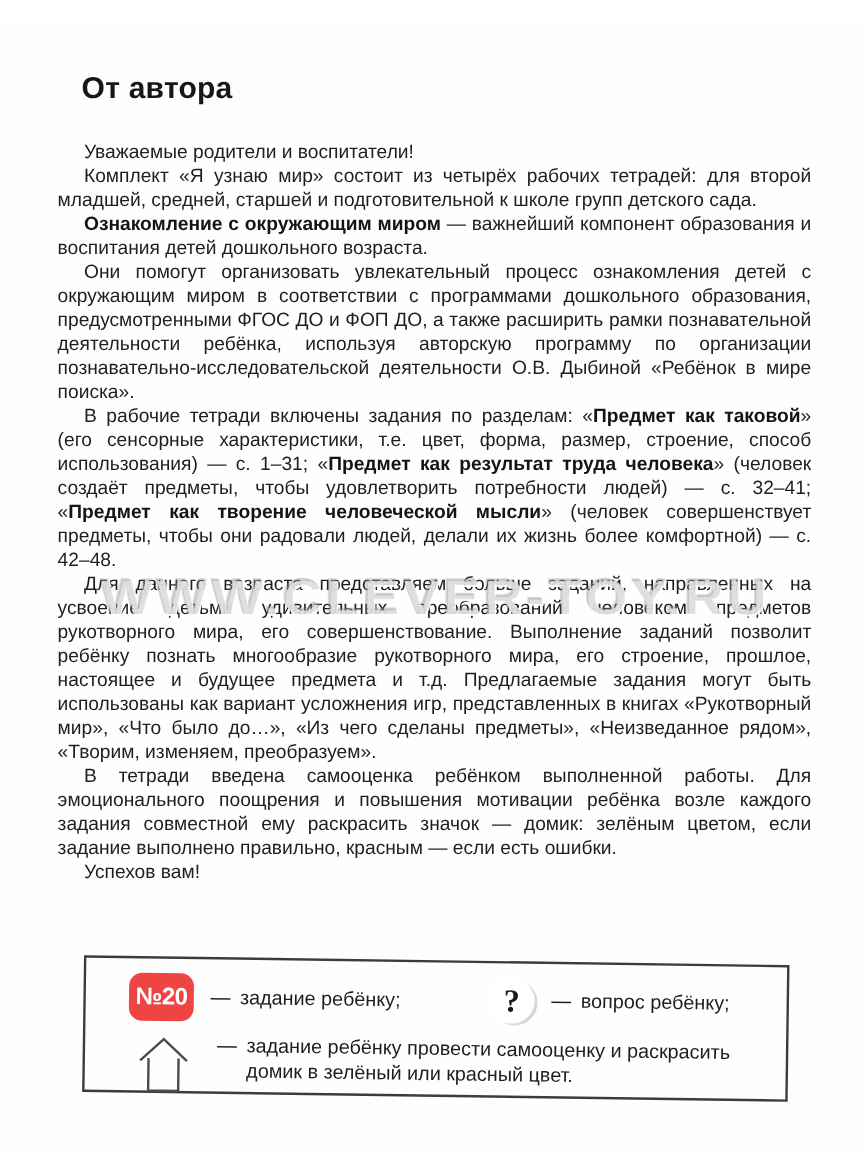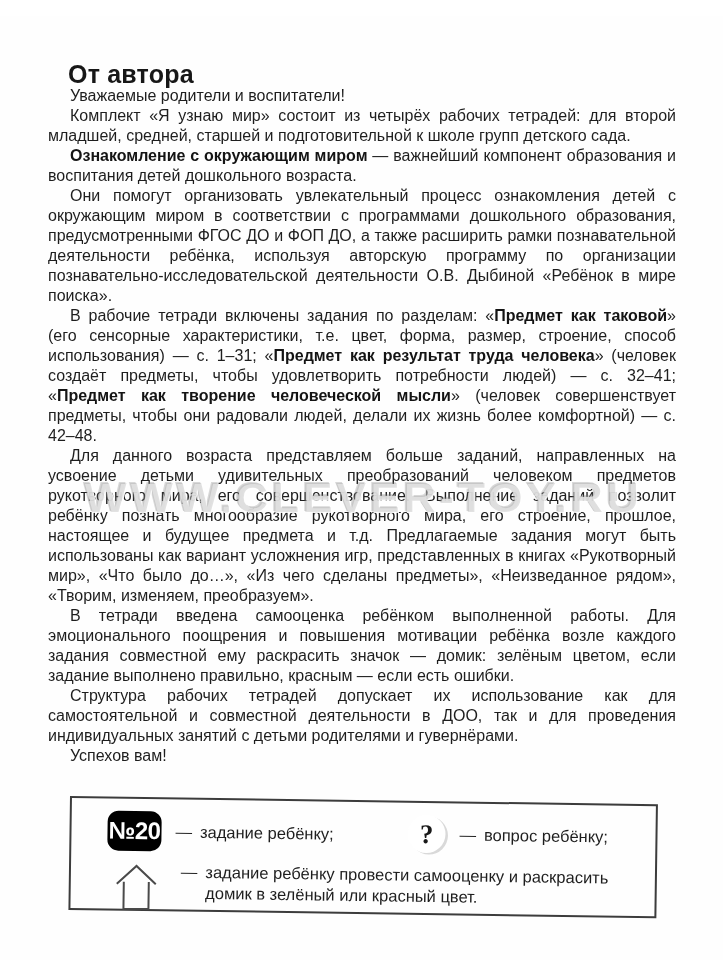--- a/index.html
+++ b/index.html
@@ -18,21 +18,21 @@
     top: 44px;
     left: 68px;
     margin: 0;
     font-size: 25px;
     font-weight: bold;
     letter-spacing: 0.2px;
     color: #171717;
   }
   .body-text {
     position: absolute;
-    top: 70px;
+    top: 102px;
     left: 48px;
     width: 628px;
   }
   .body-text p {
     margin: 0;
     font-size: 16px;
     line-height: 20px;
     text-align: justify;
     text-indent: 22px;
     color: #1e1e1e;
@@ -72,24 +72,24 @@
   .legend-row { display: flex; align-items: flex-start; }
   .legend-row.first { margin-top: 2px; }
   .legend-item { display: flex; align-items: center; }
   .legend-item.task { flex: 0 0 300px; }
   .badge {
     display: inline-flex;
     align-items: center;
     justify-content: center;
     width: 54px;
     height: 40px;
-    background: #000000;
+    background: #ef4444;
     color: #ffffff;
     border-radius: 11px;
-    font-size: 24px;
+    font-size: 20px;
     font-weight: bold;
     letter-spacing: -0.5px;
   }
   .q-circle {
     display: inline-flex;
     align-items: center;
     justify-content: center;
     width: 38px;
     height: 38px;
     border-radius: 50%;
@@ -115,21 +115,20 @@
   <h1 class="page-title">От автора</h1>
 
   <div class="body-text">
       <p><span>Уважаемые родители и воспитатели!</span></p>
       <p><span>Комплект «Я узнаю мир» состоит из четырёх рабочих тетрадей: для второй младшей, средней, старшей и подготовительной к школе групп детского сада.</span></p>
       <p><b>Ознакомление с окружающим миром</b><span> — важнейший компонент образования и воспитания детей дошкольного возраста.</span></p>
       <p><span>Они помогут организовать увлекательный процесс ознакомления детей с окружающим миром в соответствии с программами дошкольного образования, предусмотренными ФГОС ДО и ФОП ДО, а также расширить рамки познавательной деятельности ребёнка, используя авторскую программу по организации познавательно-исследовательской деятельности О.В. Дыбиной «Ребёнок в мире поиска».</span></p>
       <p><span>В рабочие тетради включены задания по разделам: «</span><b>Предмет как таковой</b><span>» (его сенсорные характеристики, т.е. цвет, форма, размер, строение, способ использования) — с. 1–31; «</span><b>Предмет как результат труда человека</b><span>» (человек создаёт предметы, чтобы удовлетворить потребности людей) — с. 32–41; «</span><b>Предмет как творение человеческой мысли</b><span>» (человек совершенствует предметы, чтобы они радовали людей, делали их жизнь более комфортной) — с. 42–48.</span></p>
       <p><span>Для данного возраста представляем больше заданий, направленных на усвоение детьми удивительных преобразований человеком предметов рукотворного мира, его совершенствование. Выполнение заданий позволит ребёнку познать многообразие рукотворного мира, его строение, прошлое, настоящее и будущее предмета и т.д. Предлагаемые задания могут быть использованы как вариант усложнения игр, представленных в книгах «Рукотворный мир», «Что было до…», «Из чего сделаны предметы», «Неизведанное рядом», «Творим, изменяем, преобразуем».</span></p>
       <p><span>В тетради введена самооценка ребёнком выполненной работы. Для эмоционального поощрения и повышения мотивации ребёнка возле каждого задания совместной ему раскрасить значок — домик: зелёным цветом, если задание выполнено правильно, красным — если есть ошибки.</span></p>
-      <p><span>Структура рабочих тетрадей допускает их использование как для самостоятельной и совместной деятельности в ДОО, так и для проведения индивидуальных занятий с детьми родителями и гувернёрами.</span></p>
       <p><span>Успехов вам!</span></p>
     </div>
 
   <div class="watermark">WWW.CLEVER-TOY.RU</div>
 
   <div class="legend">
     <div class="legend-row first">
       <div class="legend-item task">
         <span class="badge">№20</span>
         <span class="dash">—</span>

